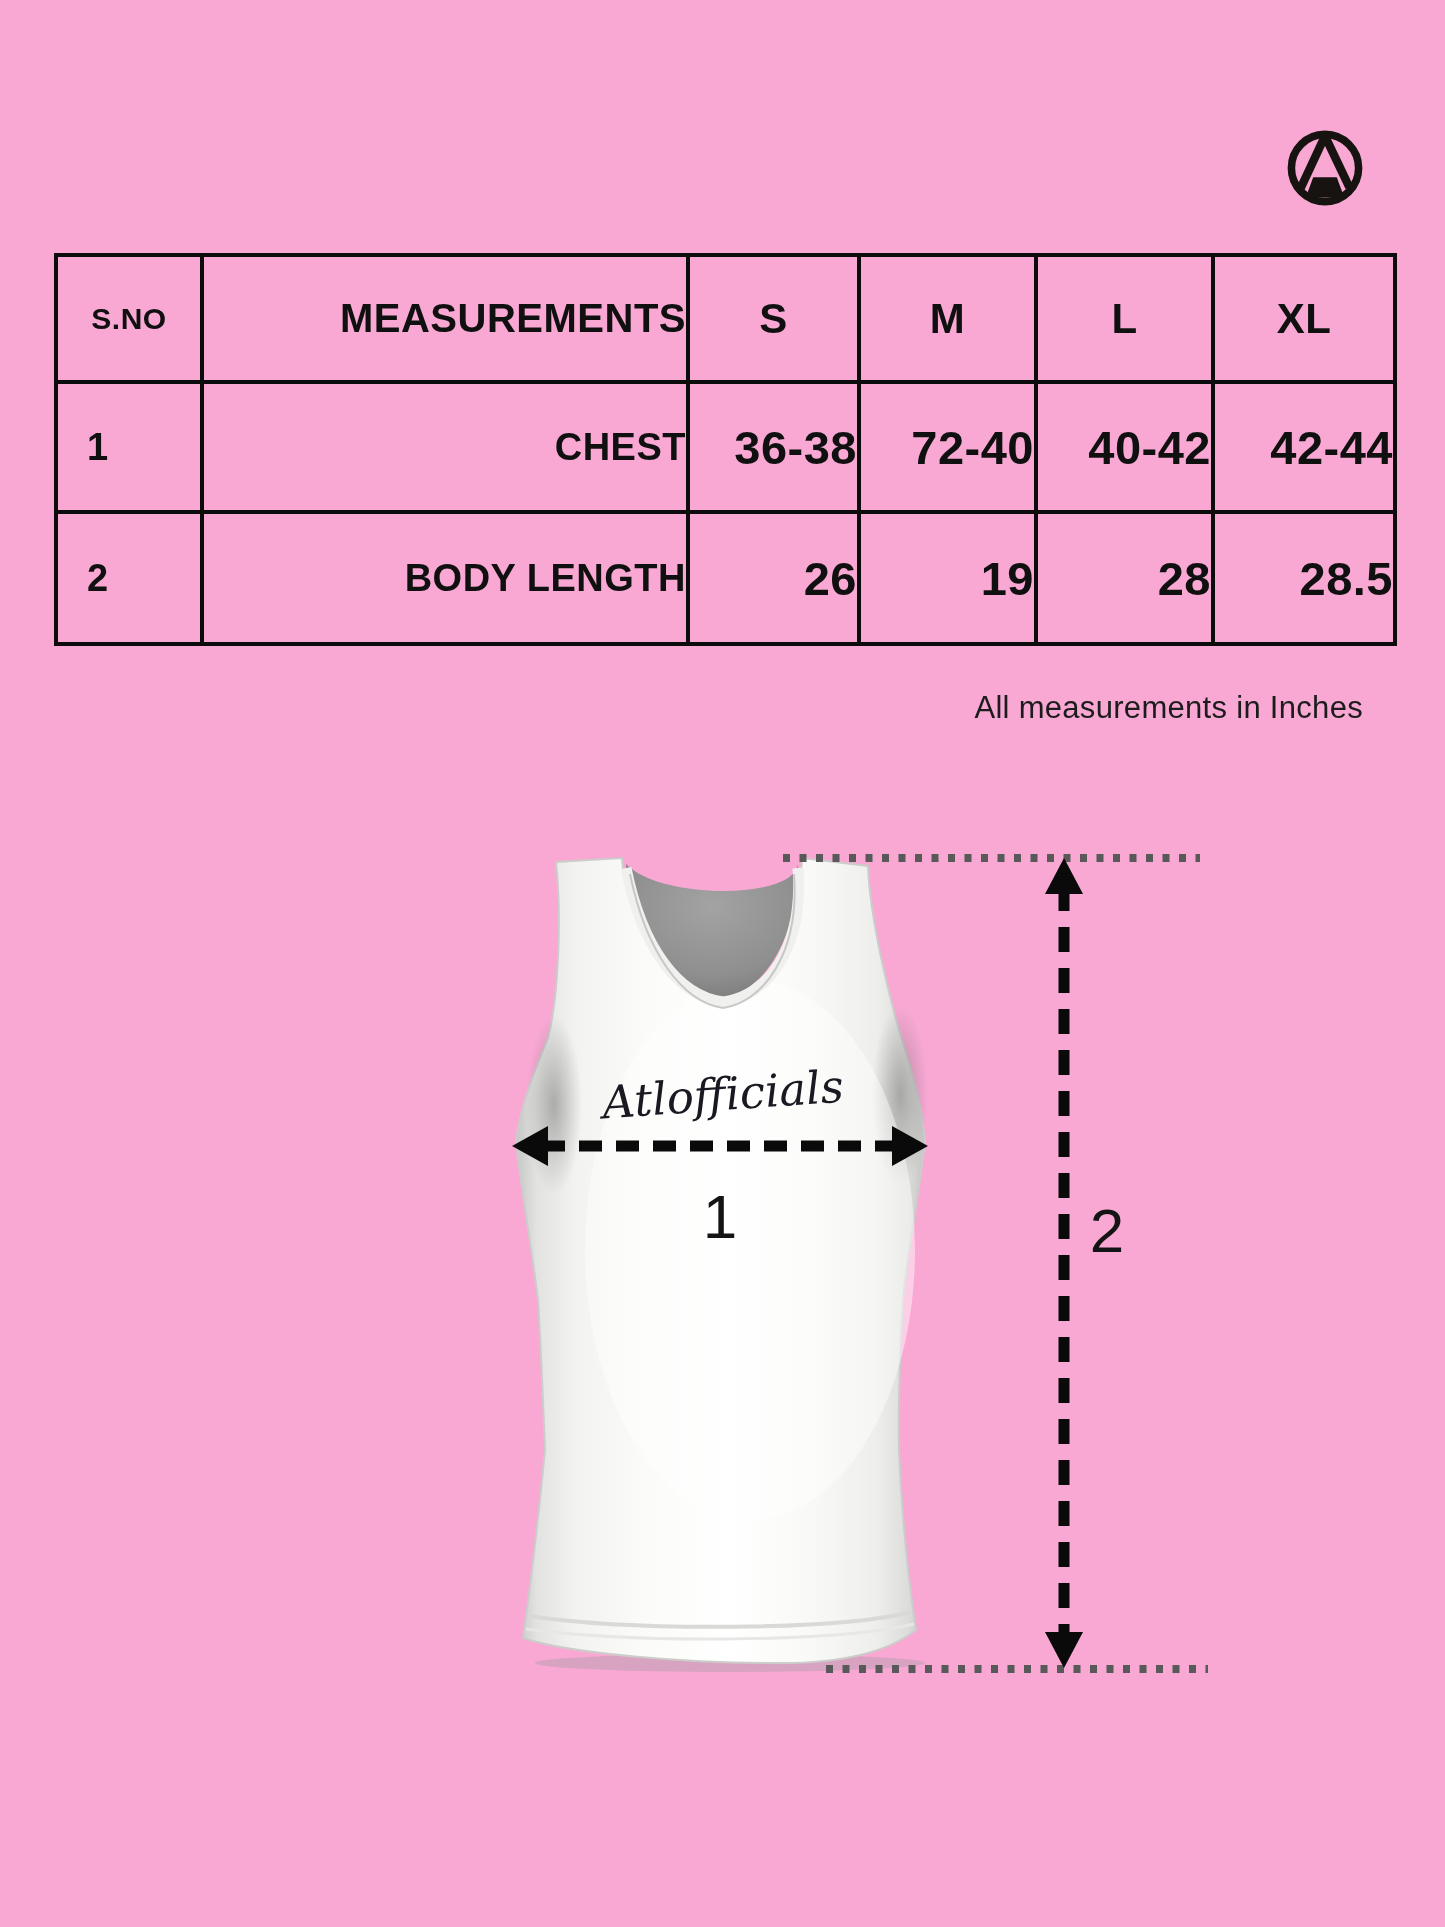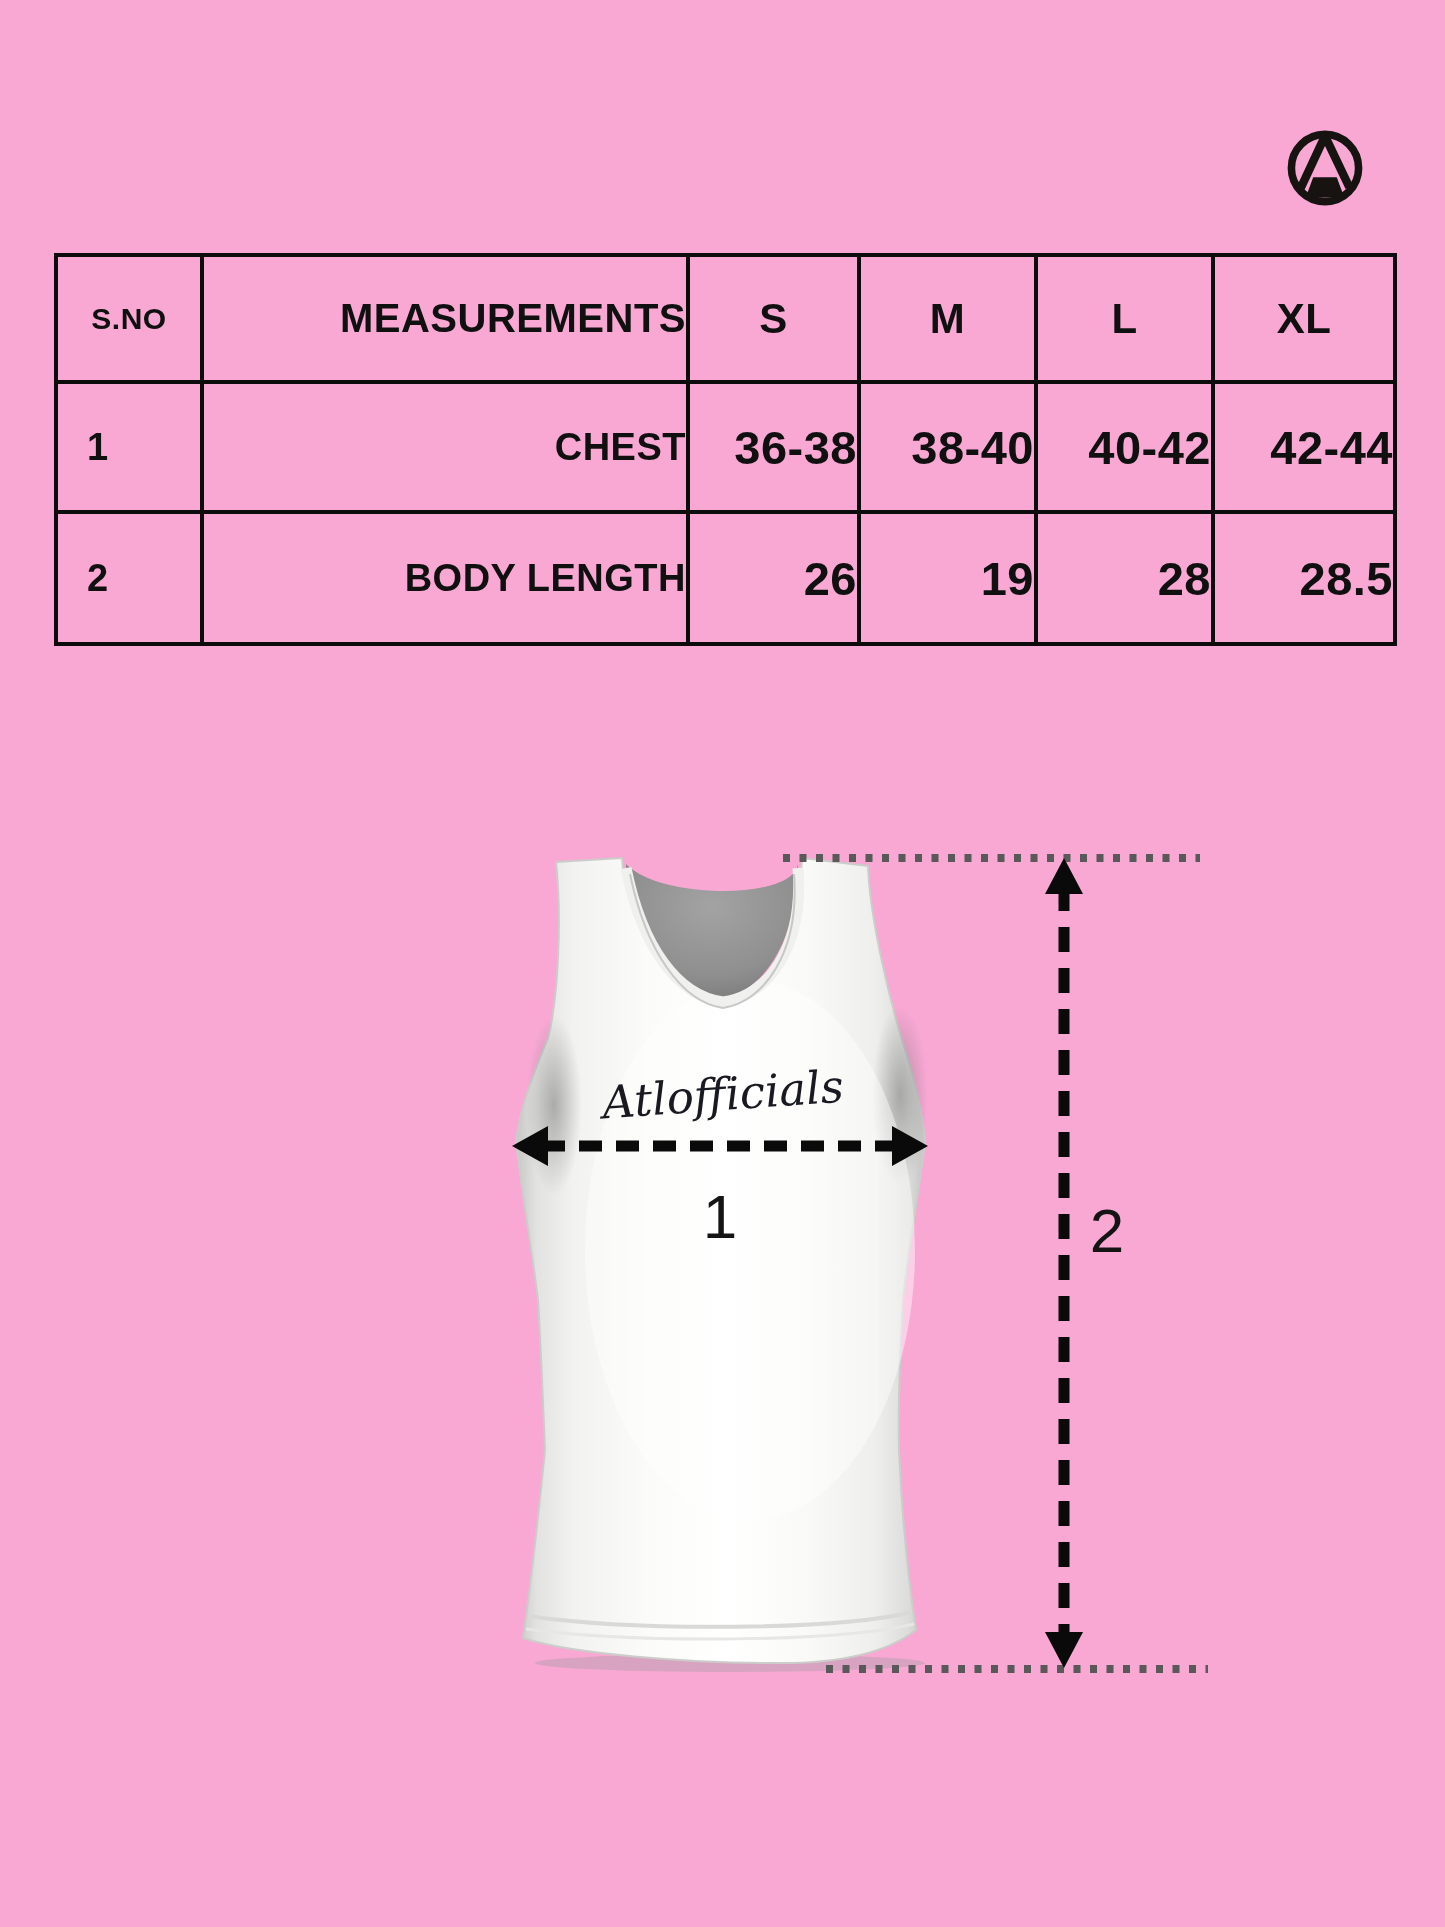--- a/index.html
+++ b/index.html
@@ -72,35 +72,36 @@
         <th class="meas-h">MEASUREMENTS</th>
         <th class="size-h">S</th>
         <th class="size-h">M</th>
         <th class="size-h">L</th>
         <th class="size-h">XL</th>
       </tr>
       <tr class="drow1">
         <td class="c-sno">1</td>
         <td class="c-lab">CHEST</td>
         <td class="c-val">36-38</td>
-        <td class="c-val">38-40</td>
+        <td class="c-val">72-40</td>
         <td class="c-val">40-42</td>
         <td class="c-val">42-44</td>
       </tr>
       <tr class="drow2">
         <td class="c-sno">2</td>
         <td class="c-lab">BODY LENGTH</td>
         <td class="c-val">26</td>
         <td class="c-val">19</td>
         <td class="c-val">28</td>
         <td class="c-val">28.5</td>
       </tr>
     </tbody>
   </table>
 
+  <div class="note">All measurements in Inches</div>
 
   <svg class="figure" viewBox="0 0 810 880">
     <defs>
       <linearGradient id="bodyGrad" x1="0" y1="0" x2="1" y2="0">
         <stop offset="0" stop-color="#c6c6c4"></stop>
         <stop offset="0.05" stop-color="#e2e2e0"></stop>
         <stop offset="0.14" stop-color="#f2f2f0"></stop>
         <stop offset="0.32" stop-color="#fbfbf9"></stop>
         <stop offset="0.52" stop-color="#ffffff"></stop>
         <stop offset="0.72" stop-color="#f9f9f7"></stop>

